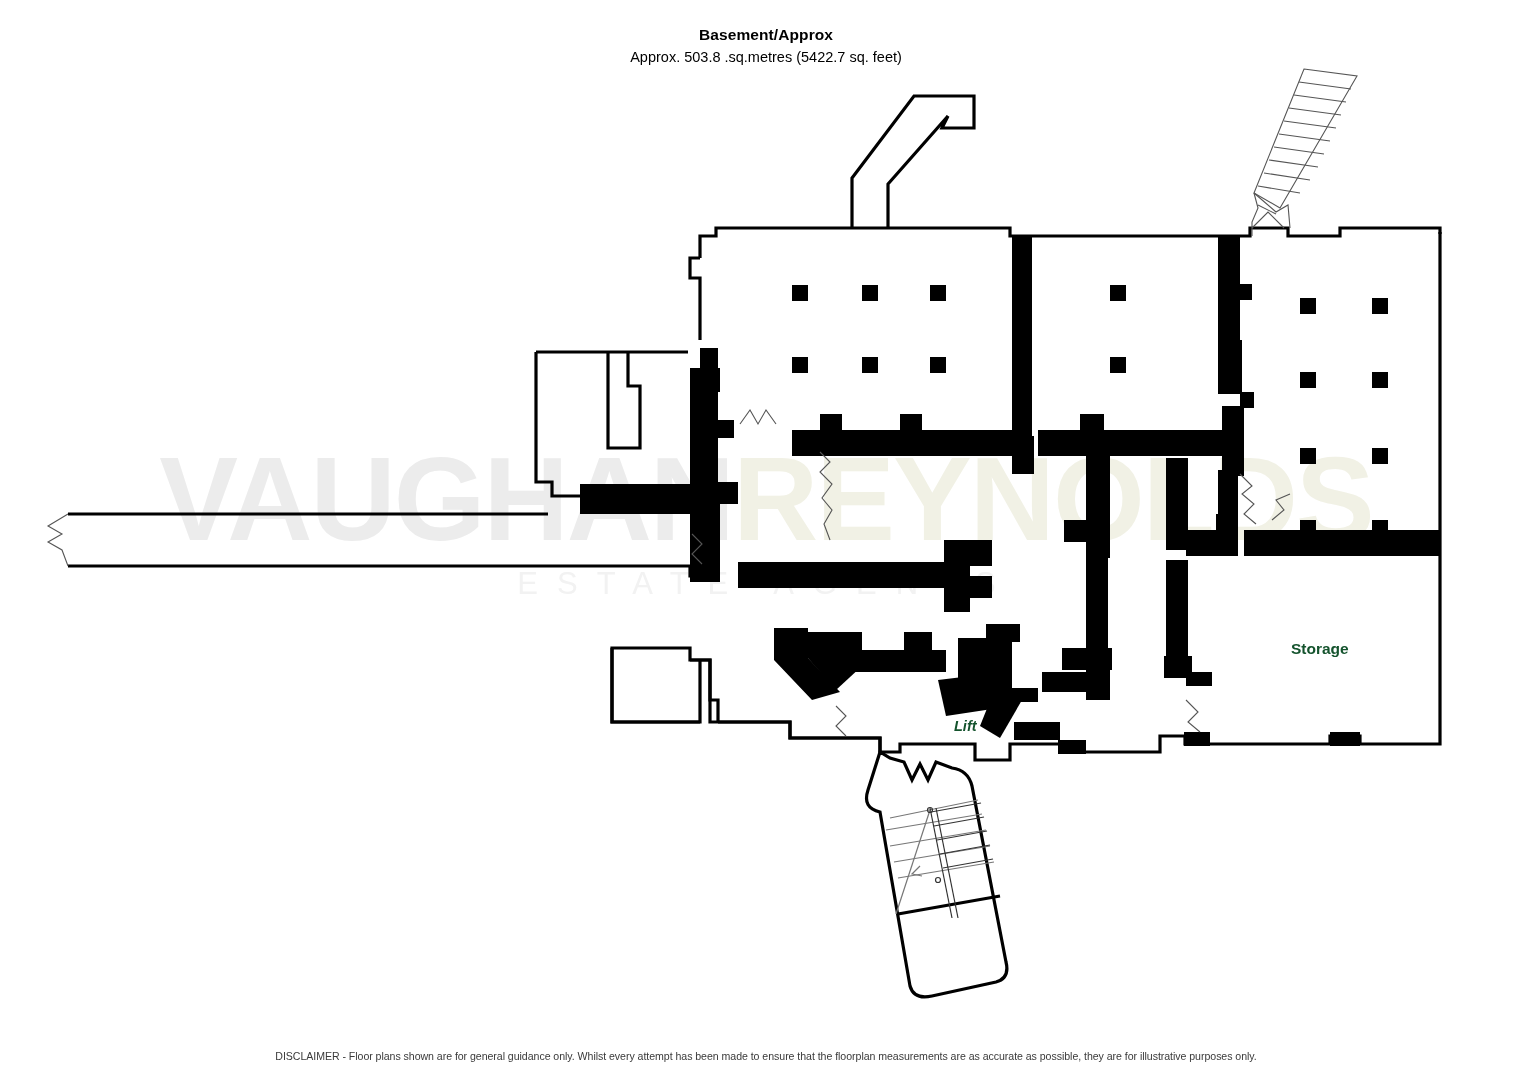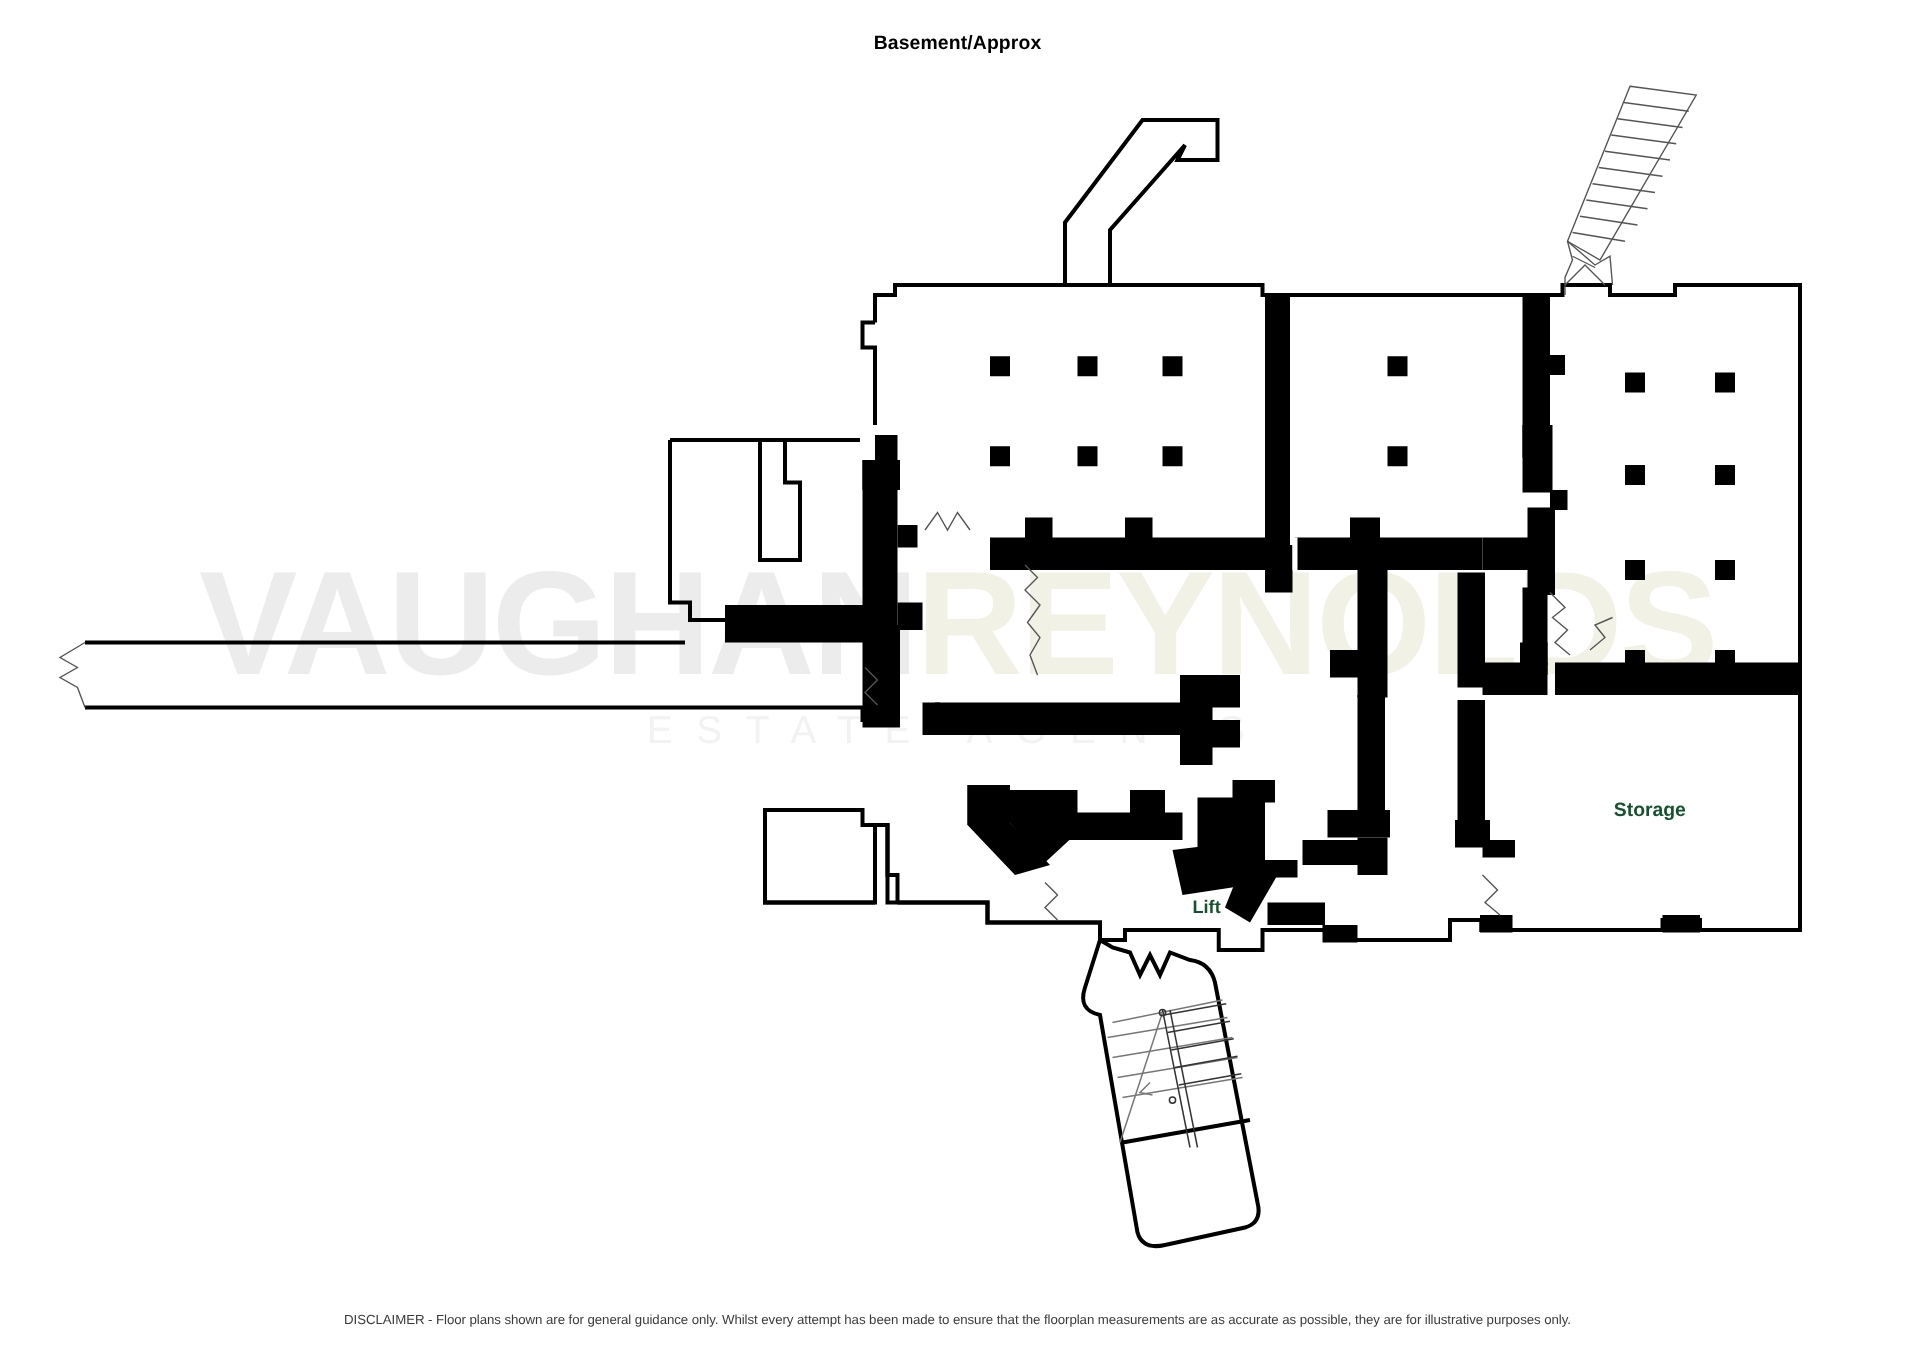--- a/index.html
+++ b/index.html
@@ -136,20 +136,21 @@
   }
   #label-storage {
     left: 1291px;
     top: 640px;
     font-size: 15.5px;
   }
   #label-lift {
     left: 954px;
     top: 718px;
     font-size: 14.5px;
+    font-style: italic;
   }
 </style>
 </head>
 <body>
 
 <div id="plan-root">
 
   <div class="watermark">
     <div class="wm-line1"><span class="wm-a">VAUGHAN</span><span class="wm-b">REYNOLDS</span></div>
     <div class="wm-line2">ESTATE AGENTS</div>
@@ -443,20 +444,21 @@
     </g>
 
     <g>
       <rect class="whitefill" x="1034" y="430" width="4" height="26"></rect>
     </g>
 
   </svg>
 
   <div class="header">
     <div class="title">Basement/Approx</div>
+    <div class="subtitle">Approx. 503.8 .sq.metres (5422.7 sq. feet)</div>
   </div>
 
   <div class="room-label" id="label-storage">Storage</div>
   <div class="room-label" id="label-lift">Lift</div>
 
   <div class="footer">
     <div class="disclaimer">DISCLAIMER -  Floor plans shown are for general guidance only. Whilst every attempt has been made to ensure that the floorplan measurements are as accurate as possible, they are for illustrative purposes only.</div>
   </div>
 
 </div>

